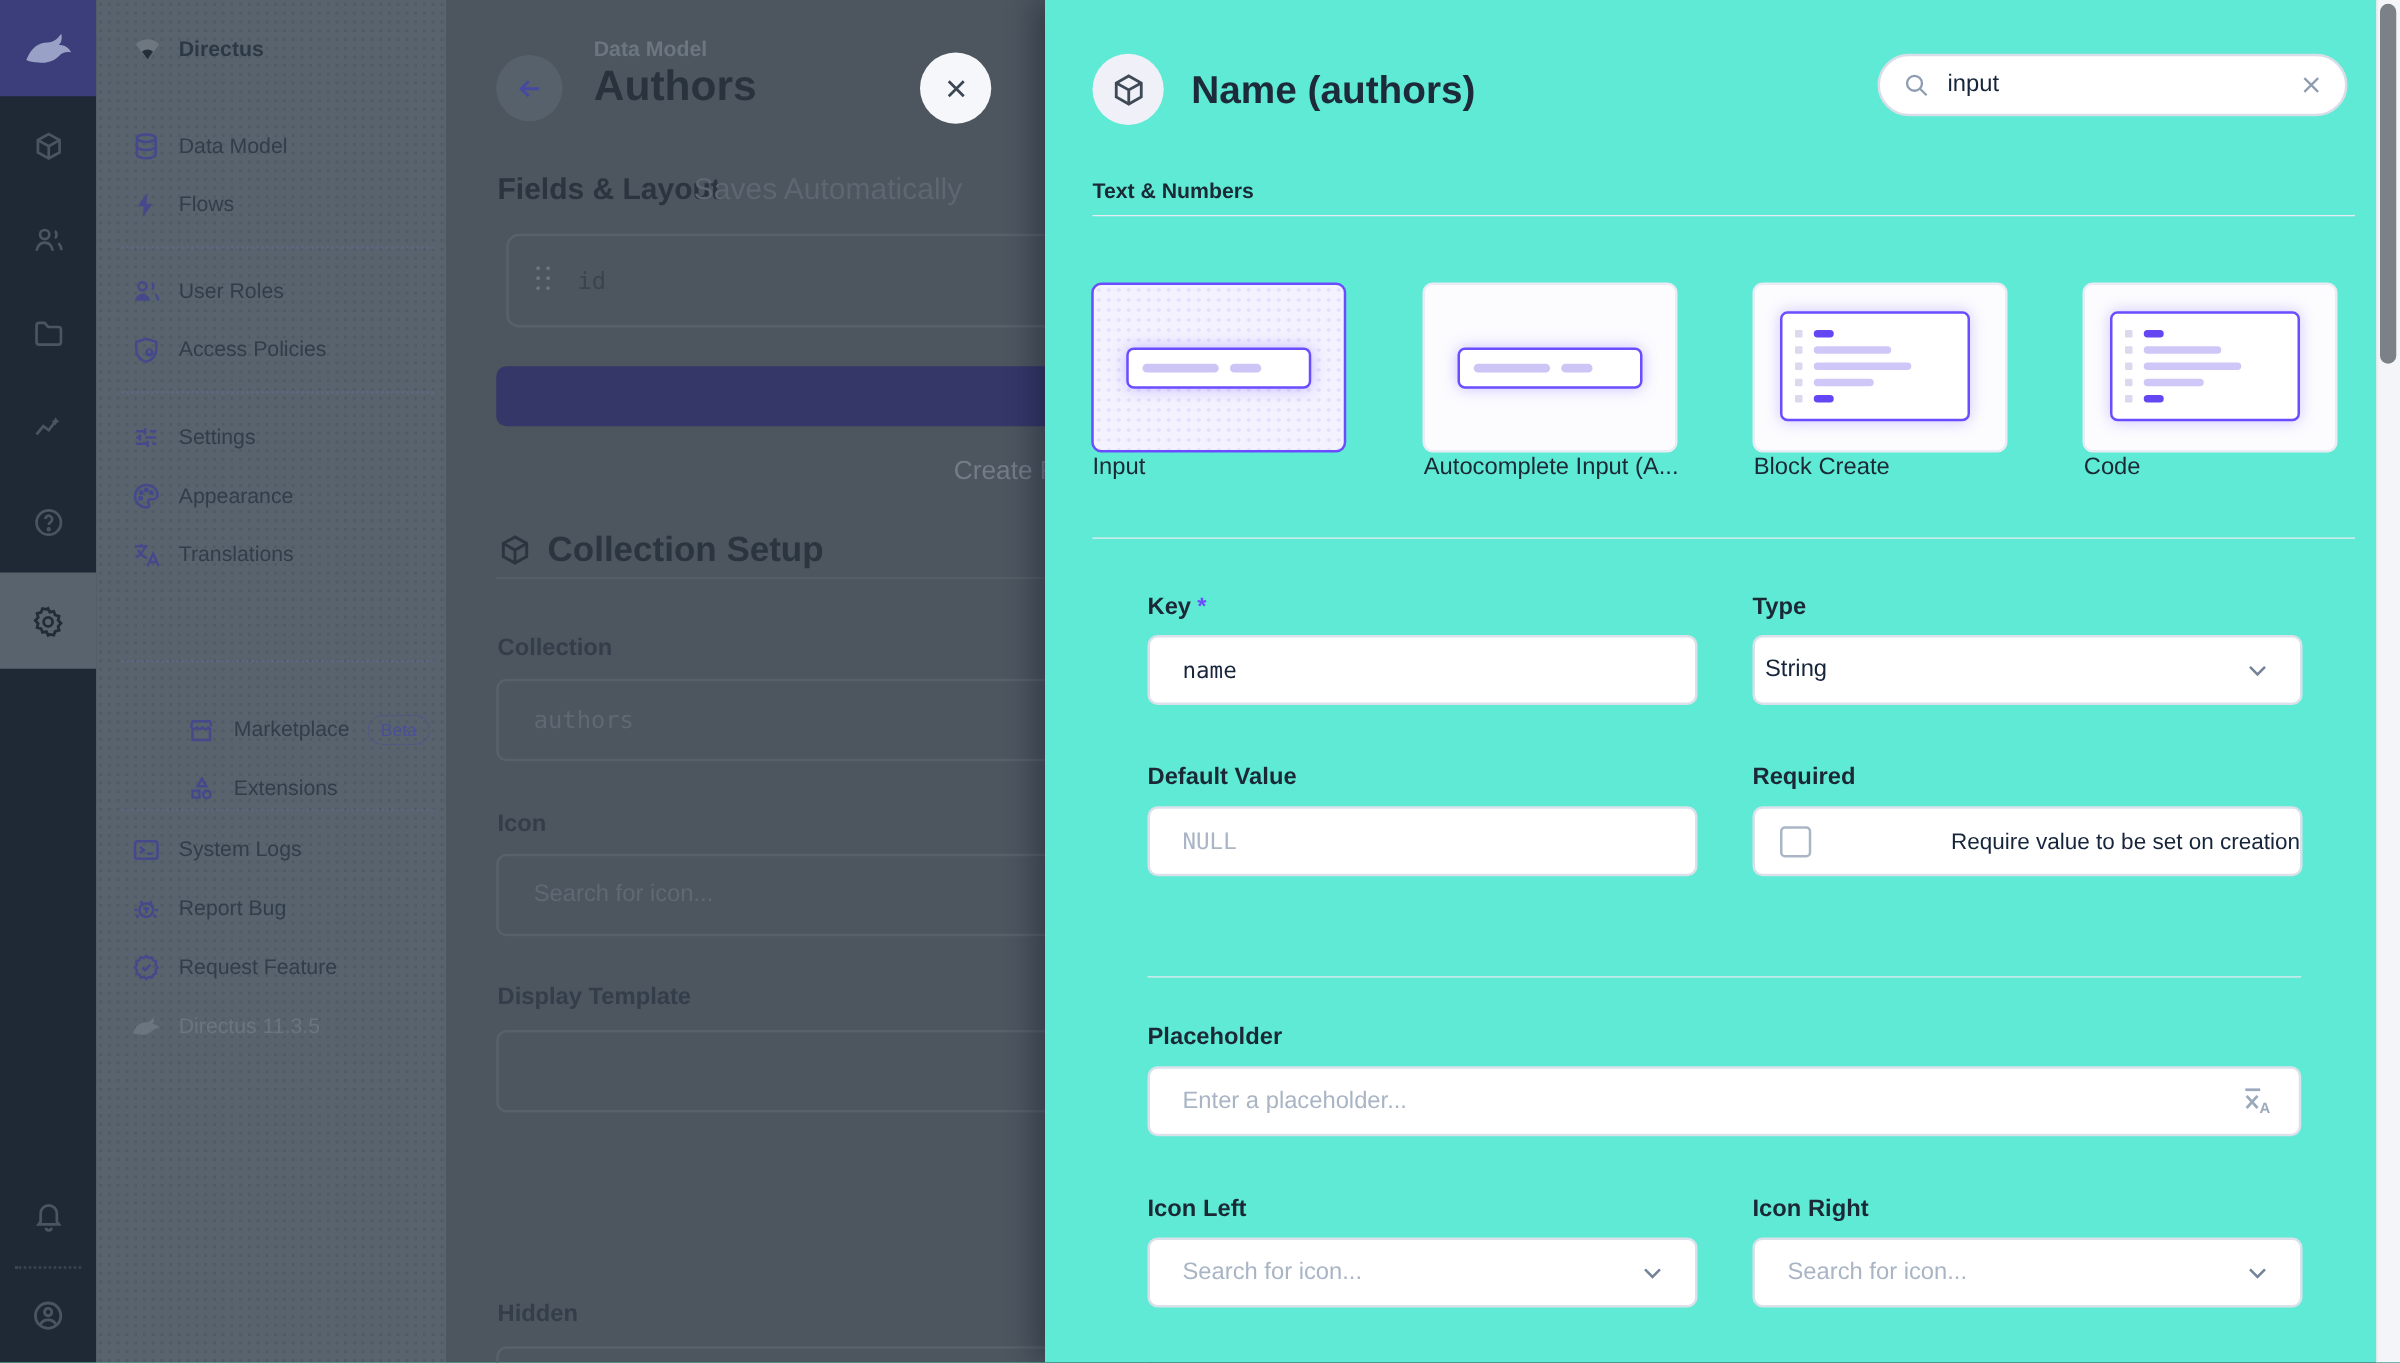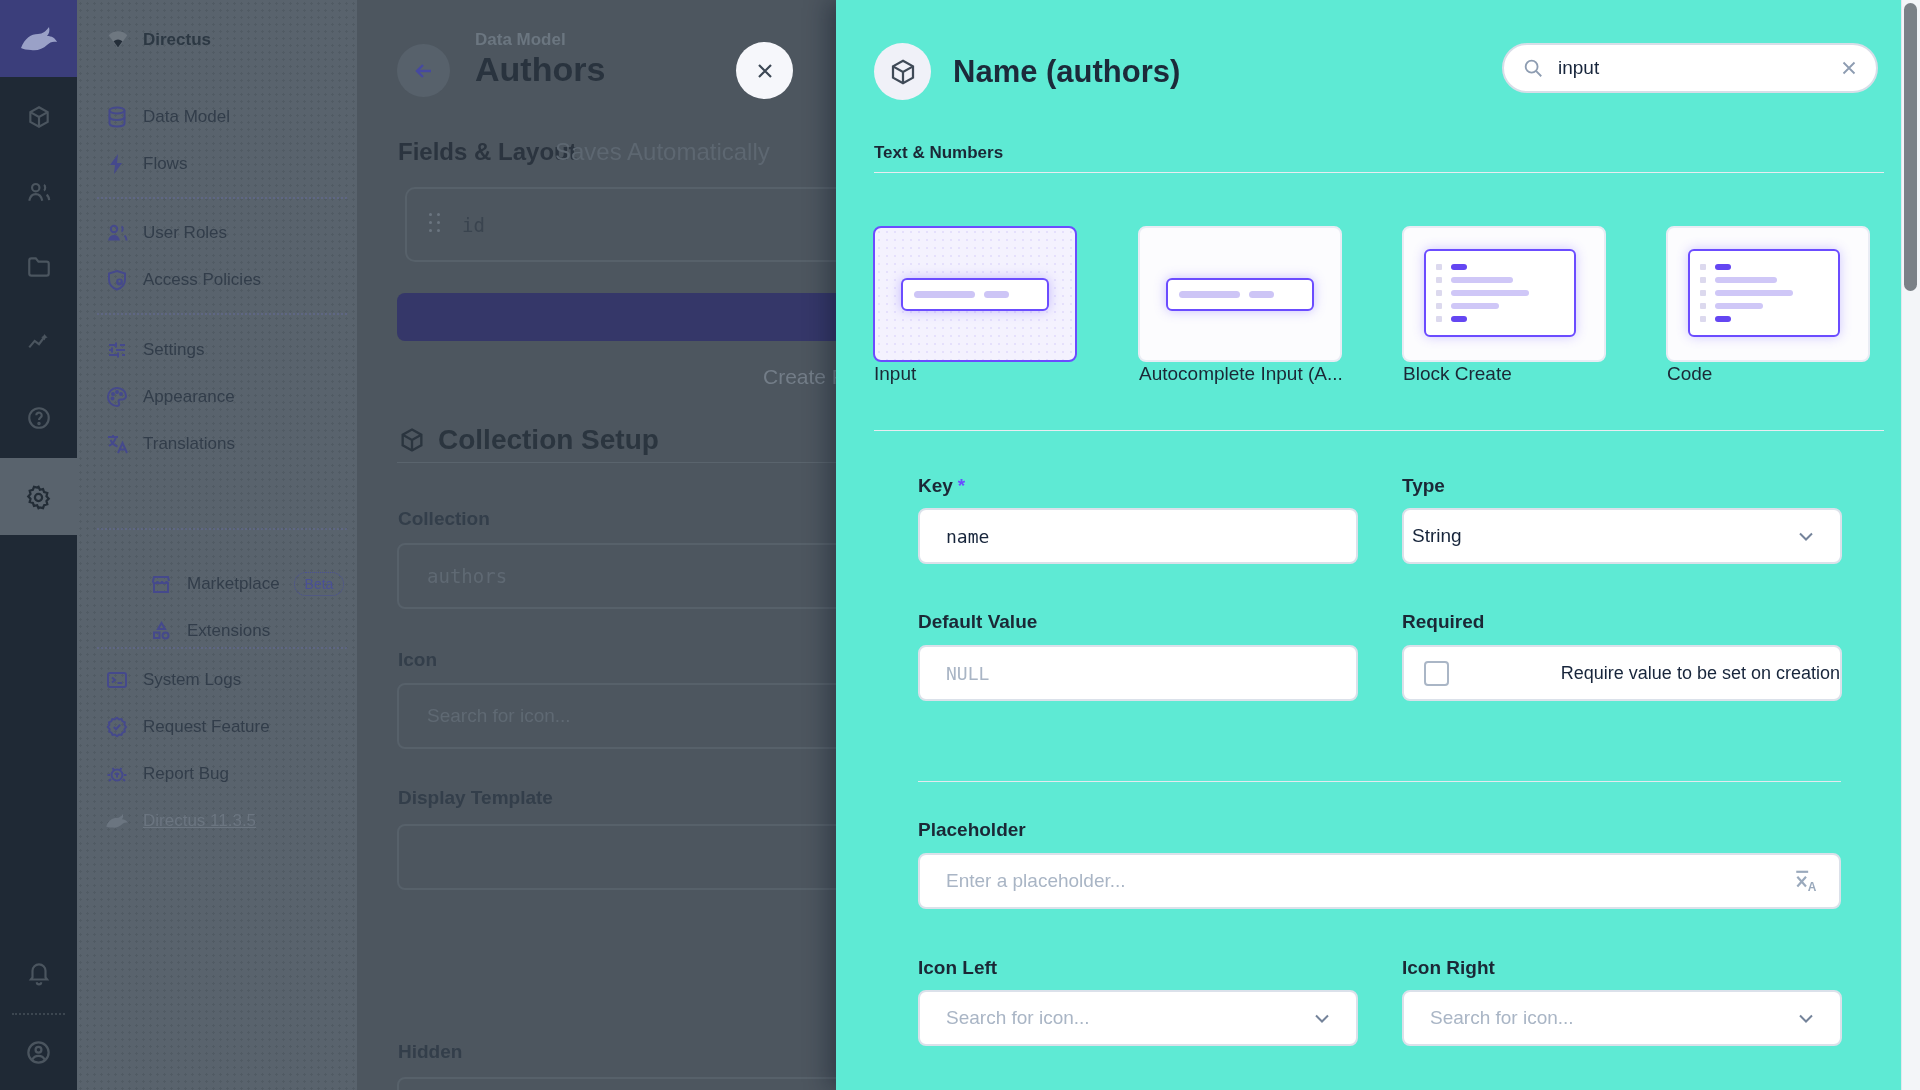--- a/index.html
+++ b/index.html
@@ -19,21 +19,21 @@
   #nav-header{left:77px;top:16px;width:280px;height:48px;display:flex;align-items:center;}
   #nav-header .txt{margin-left:11px;font-size:17px;font-weight:600;color:#2c3843;}
   .nv-group{left:77px;width:280px;}
   .nv-item{height:47px;display:flex;align-items:center;cursor:pointer;}
   .nv-item .ic{width:24px;height:24px;margin-left:28px;color:#45498c;flex:none;}
   .nv-item .lb{margin-left:14px;font-size:17px;font-weight:500;color:#323d4a;white-space:nowrap;}
   .nv-div{left:97px;width:250px;border-top:2px dotted rgba(100,108,150,.55);}
   .beta{margin-left:14px;padding:3px 10px;border:1px dotted #4a5096;border-radius:13px;
         font-size:14px;color:#4a5096;}
   .nv-version .ic{color:#6b7580;}
-  .nv-version .lb{color:#6b7580;font-weight:400;text-decoration:underline;}
+  .nv-version .lb{color:#6b7580;font-weight:400;}
   
   #main{left:357px;top:0;width:1563px;height:1090px;background:#4d565f;}
   #backbtn{left:40px;top:44px;width:53px;height:53px;border-radius:50%;background:#57616b;
            display:flex;align-items:center;justify-content:center;color:#4649a0;cursor:pointer;}
   #breadcrumb{left:118px;top:30px;font-size:17px;font-weight:600;color:#6b7680;}
   #pagetitle{left:118px;top:50px;font-size:34px;font-weight:700;color:#29333e;}
   #fieldslayout{left:41px;top:138px;font-size:24px;font-weight:700;color:#2b343f;}
   #autosave{left:198px;top:138px;font-size:24px;font-weight:400;color:#5d6771;}
   #idcard{left:48px;top:187px;width:560px;height:71px;border:2px solid #57616a;border-radius:10px;
           display:flex;align-items:center;}
@@ -267,31 +267,31 @@
 <div class="abs nv-group" style="top:656px;">
   <div class="nv-item">
     <svg class="ic" viewBox="0 0 24 24" fill="none" stroke="currentColor" stroke-width="2">
         <rect x="3" y="5" width="18" height="14" rx="2"></rect>
         <path d="M7 9.5l3 2.5-3 2.5M12.5 15h4.5"></path>
       </svg>
     <span class="lb">System Logs</span>
   </div>
   <div class="nv-item">
     <svg class="ic" viewBox="0 0 24 24" fill="none" stroke="currentColor" stroke-width="2">
+        <circle cx="12" cy="13" r="5.5"></circle>
+        <path d="M12 10.5v5M9.8 12h4.4M9 8l-1.5-2M15 8l1.5-2M5 13H2.5M21.5 13H19M6 17l-2 2M18 17l2 2"></path>
+      </svg>
+    <span class="lb">Report Bug</span>
+  </div>
+  <div class="nv-item">
+    <svg class="ic" viewBox="0 0 24 24" fill="none" stroke="currentColor" stroke-width="2">
         <path d="M12 2.8l2 1.6 2.5-.4 1 2.3 2.3 1-.4 2.5 1.6 2.2-1.6 2.2.4 2.5-2.3 1-1 2.3-2.5-.4-2 1.6-2-1.6-2.5.4-1-2.3-2.3-1 .4-2.5L2.8 12l1.6-2.2-.4-2.5 2.3-1 1-2.3 2.5.4 2-1.6z"></path>
         <path d="M8.8 12l2.2 2.2 4.2-4.4"></path>
       </svg>
     <span class="lb">Request Feature</span>
-  </div>
-  <div class="nv-item">
-    <svg class="ic" viewBox="0 0 24 24" fill="none" stroke="currentColor" stroke-width="2">
-        <circle cx="12" cy="13" r="5.5"></circle>
-        <path d="M12 10.5v5M9.8 12h4.4M9 8l-1.5-2M15 8l1.5-2M5 13H2.5M21.5 13H19M6 17l-2 2M18 17l2 2"></path>
-      </svg>
-    <span class="lb">Report Bug</span>
   </div>
   <div class="nv-item nv-version">
     <svg class="ic" viewBox="0 0 40 30">
         <path d="M2 24 C6 14 12 10 19 10 C24 10 27 7 30 3 C31 7 30 10 28 12 C33 12 36 14 38 18 C34 17 31 18 28 21 C24 25 18 27 12 26 C8 26 4 25 2 24 Z" fill="currentColor"></path>
       </svg>
     <span class="lb">Directus 11.3.5</span>
   </div>
 </div>
 
 <div id="main" class="abs">

